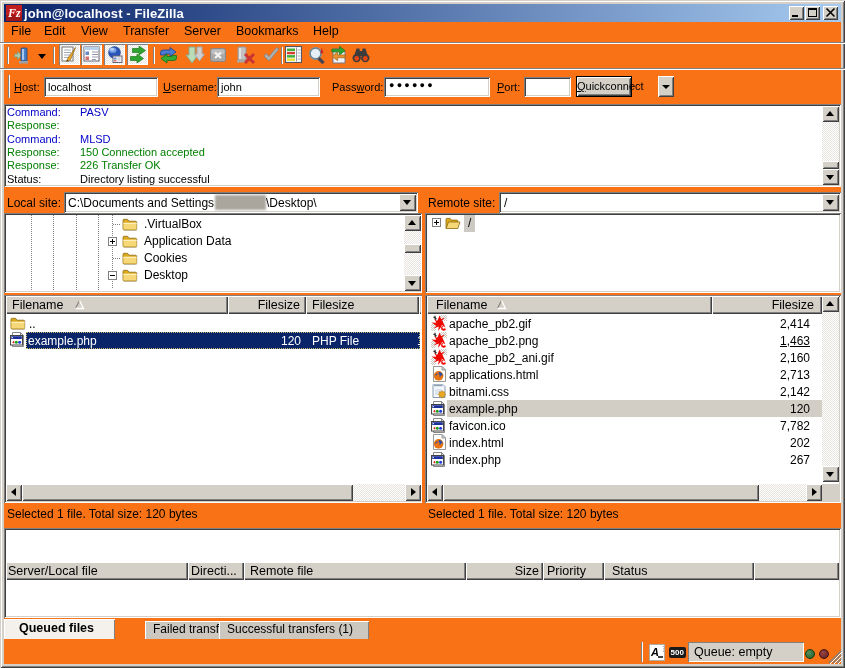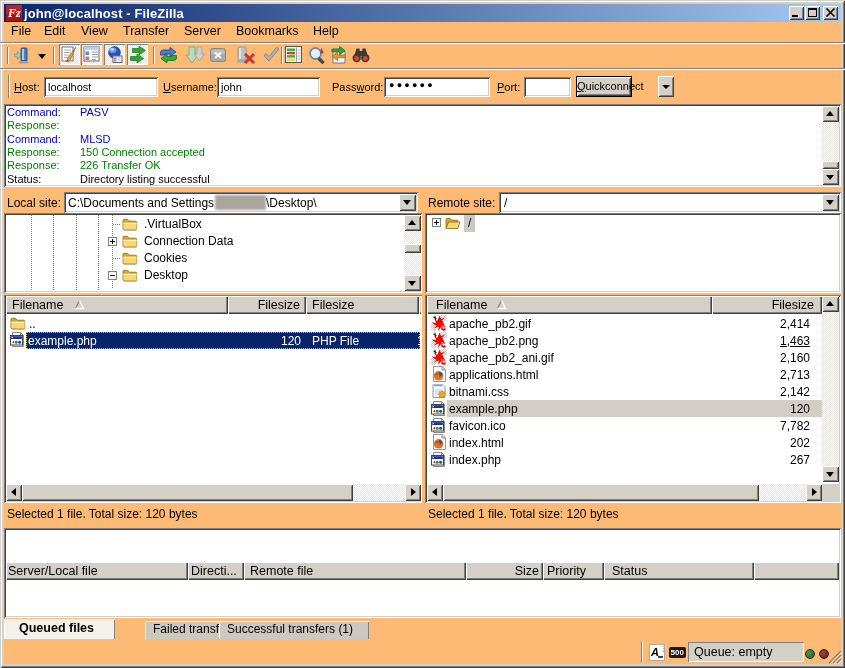--- a/index.html
+++ b/index.html
@@ -1,17 +1,17 @@
 <!DOCTYPE html>
 <html><head>
 <meta charset="utf-8">
 <style>
 html,body{margin:0;padding:0;background:#d4d0c8;}
 *{box-sizing:border-box;}
-#win{position:relative;width:845px;height:668px;background:#fdba74;
+#win{position:relative;width:845px;height:668px;background:#f97316;
   font-family:"Liberation Sans",sans-serif;font-size:12px;color:#000;overflow:hidden;
   box-shadow: inset 1px 1px 0 #d4d0c8, inset -1px -1px 0 #404040,
               inset 2px 2px 0 #fff, inset -2px -2px 0 #808080,
               inset 3px 3px 0 #d4d0c8, inset -3px -3px 0 #d4d0c8,
               inset 4px 4px 0 #d4d0c8, inset -4px -4px 0 #d4d0c8;}
 .abs{position:absolute;}
 .sunk{box-shadow: inset 1px 1px 0 #808080, inset -1px -1px 0 #fff, inset 2px 2px 0 #404040, inset -2px -2px 0 #d4d0c8;}
 .raise{background:#d4d0c8;box-shadow: inset 1px 1px 0 #fff, inset -1px -1px 0 #404040, inset 2px 2px 0 #d4d0c8, inset -2px -2px 0 #808080;}
 .dither{background-image:conic-gradient(#fff 0 25%, #e7e3df 0 50%, #fff 0 75%, #e7e3df 0);background-size:2px 2px;}
 .field{background:#fff;box-shadow: inset 1px 1px 0 #808080, inset -1px -1px 0 #fff, inset 2px 2px 0 #404040, inset -2px -2px 0 #d4d0c8;}
@@ -247,21 +247,21 @@
         </svg>
     <span class="abs" style="left:140px;top:1px;">.VirtualBox</span>
   </div>
   <div class="abs" style="left:0px;top:20px;width:417px;height:17px;">
     <div class="abs" style="left:104px;top:4px;width:9px;height:9px;background:#fff;border:1px solid #808080;"></div>
     <div class="abs" style="left:106px;top:8px;width:5px;height:1px;background:#000;"></div>
     <div class="abs" style="left:108px;top:6px;width:1px;height:5px;background:#000;"></div>
     <svg class="folder" style="left:118px;top:1px" viewBox="0 0 16 14">
           <use href="#folder-icon"></use>
         </svg>
-    <span class="abs" style="left:140px;top:1px;">Connection Data</span>
+    <span class="abs" style="left:140px;top:1px;">Application Data</span>
   </div>
   <div class="abs" style="left:0px;top:37px;width:417px;height:17px;">
     <div class="abs" style="left:109px;top:8px;width:8px;height:1px;background:repeating-linear-gradient(to right,#808080 0 1px,transparent 1px 2px);"></div>
     <svg class="folder" style="left:118px;top:1px" viewBox="0 0 16 14">
           <use href="#folder-icon"></use>
         </svg>
     <span class="abs" style="left:140px;top:1px;">Cookies</span>
   </div>
   <div class="abs" style="left:0px;top:54px;width:417px;height:17px;">
     <div class="abs" style="left:104px;top:4px;width:9px;height:9px;background:#fff;border:1px solid #808080;"></div>

